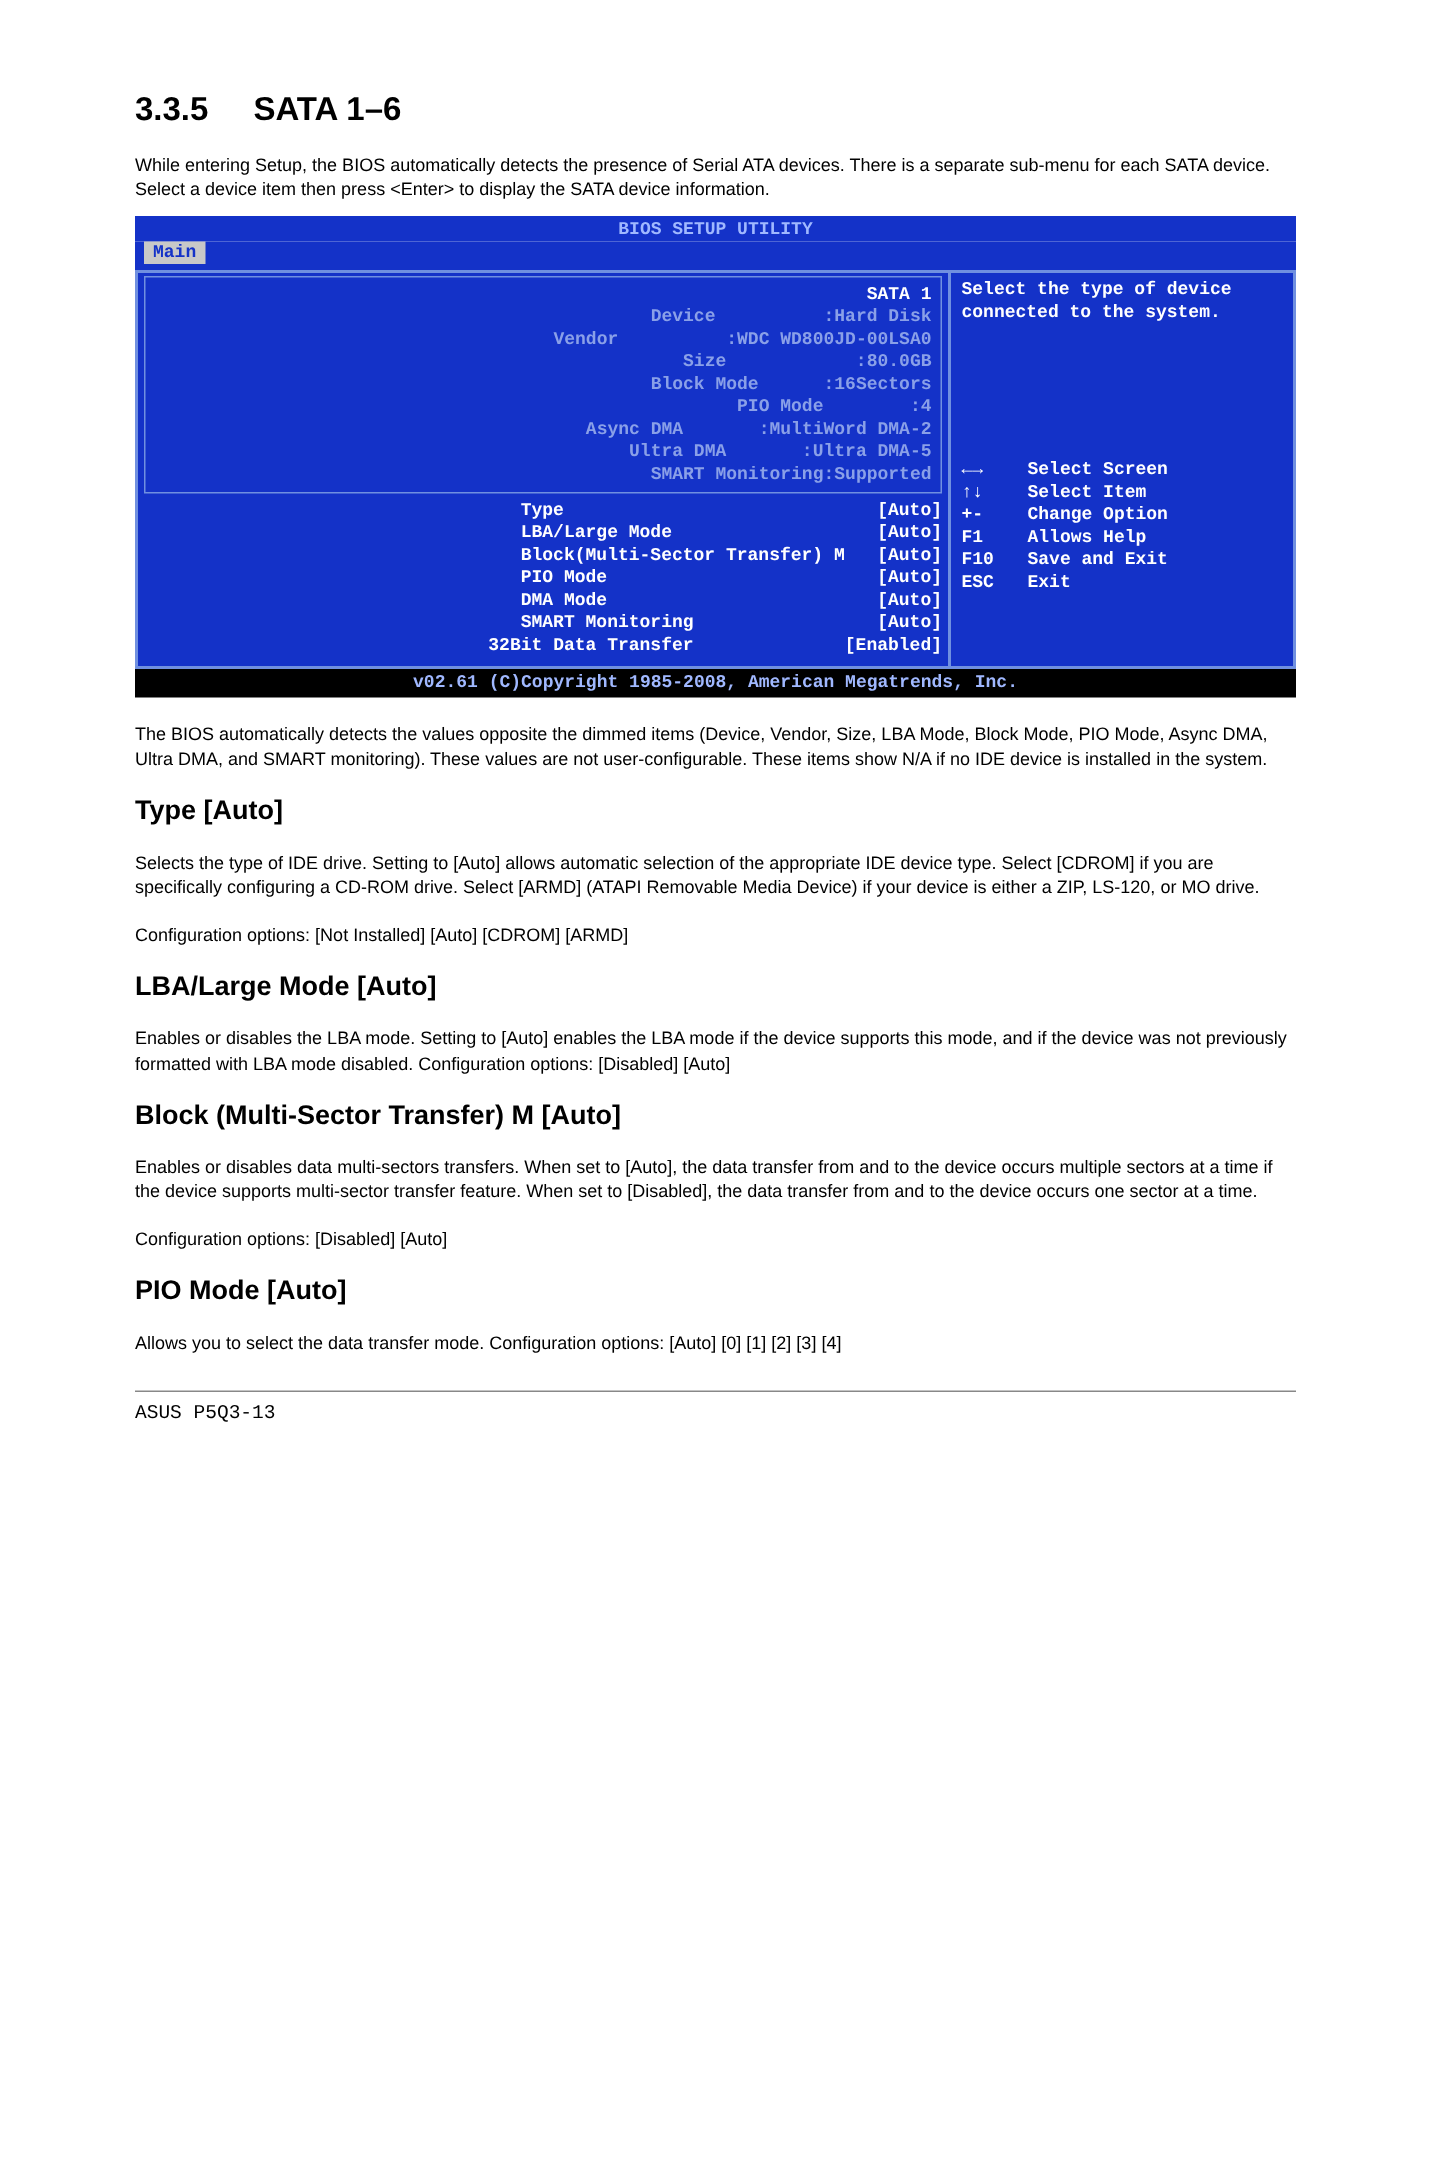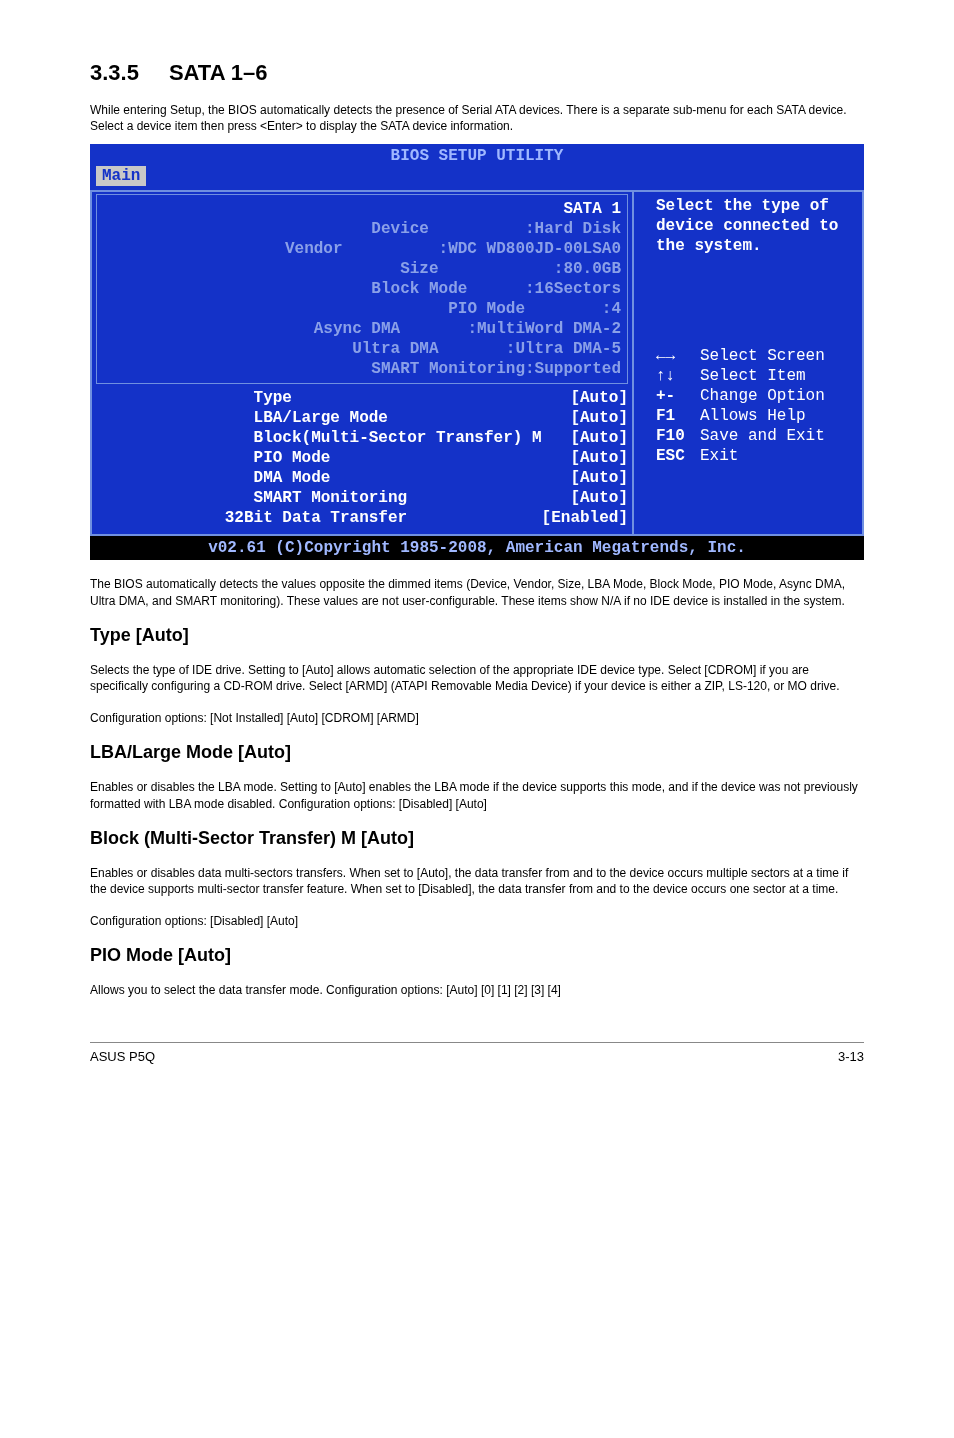--- a/index.html
+++ b/index.html
@@ -25,21 +25,21 @@
   h3.sub {
     font-size: 18px;
     font-weight: bold;
     margin: 16px 0 6px 0;
   }
 
   
   .bios {
     width: 100%;
     font-family: "Courier New", monospace;
-    font-size: 16px;
+    font-size: 12px;
     line-height: 1.25;
     color: #fff;
     margin: 6px 0 12px 0;
   }
   .bios-title {
     background: #1432c8;
     text-align: center;
     color: #a0b8ff;
     font-weight: bold;
     padding: 2px 0 0 0;
@@ -65,21 +65,21 @@
     background: #1432c8;
     padding: 2px 4px 6px 4px;
     border-right: 2px solid #7090e0;
     border-left: 2px solid #7090e0;
     border-bottom: 2px solid #7090e0;
     border-top: 2px solid #7090e0;
   }
   .bios-right {
     width: 230px;
     background: #1432c8;
-    padding: 4px 22px;
+    padding: 4px 7px;
     border-right: 2px solid #7090e0;
     border-bottom: 2px solid #7090e0;
     border-top: 2px solid #7090e0;
   }
   .bios-panel {
     border: 1px solid #7090e0;
     padding: 4px 6px;
   }
   .bios-hl { color: #ffffff; font-weight: bold; }
   .bios-dim { color: #8aa0e8; font-weight: bold; }
@@ -87,29 +87,30 @@
   .bios-help { color:#fff; font-weight:bold; }
   .bios-footer {
     background:#000;
     color:#a0b8ff;
     text-align:center;
     font-weight:bold;
     padding:2px 0;
   }
   .legend-row { display:flex; }
   .legend-key { width:44px; color:#fff; font-weight:bold; }
-  .legend-txt { flex:1; color:#fff; font-weight:normal; }
+  .legend-txt { flex:1; color:#fff; font-weight:bold; }
 
   .footer-line {
     border-top: 1px solid #888;
-    margin-top: 44px;
+    margin-top: 24px;
     padding-top: 6px;
     font-size: 13px;
     display:flex;
-    justify-content:space-between;
+    justify-content:flex-start;
+    font-family:Liberation Mono, monospace;
   }
 </style>
 </head>
 <body>
 
 <h2 class="section">
   <span>3.3.5</span><span class="spacer"></span><span>SATA 1–6</span>
 </h2>
 
 <p class="body">While entering Setup, the BIOS automatically detects the presence of Serial ATA devices. There is a separate sub-menu for each SATA device. Select a device item then press &lt;Enter&gt; to display the SATA device information.</p>

